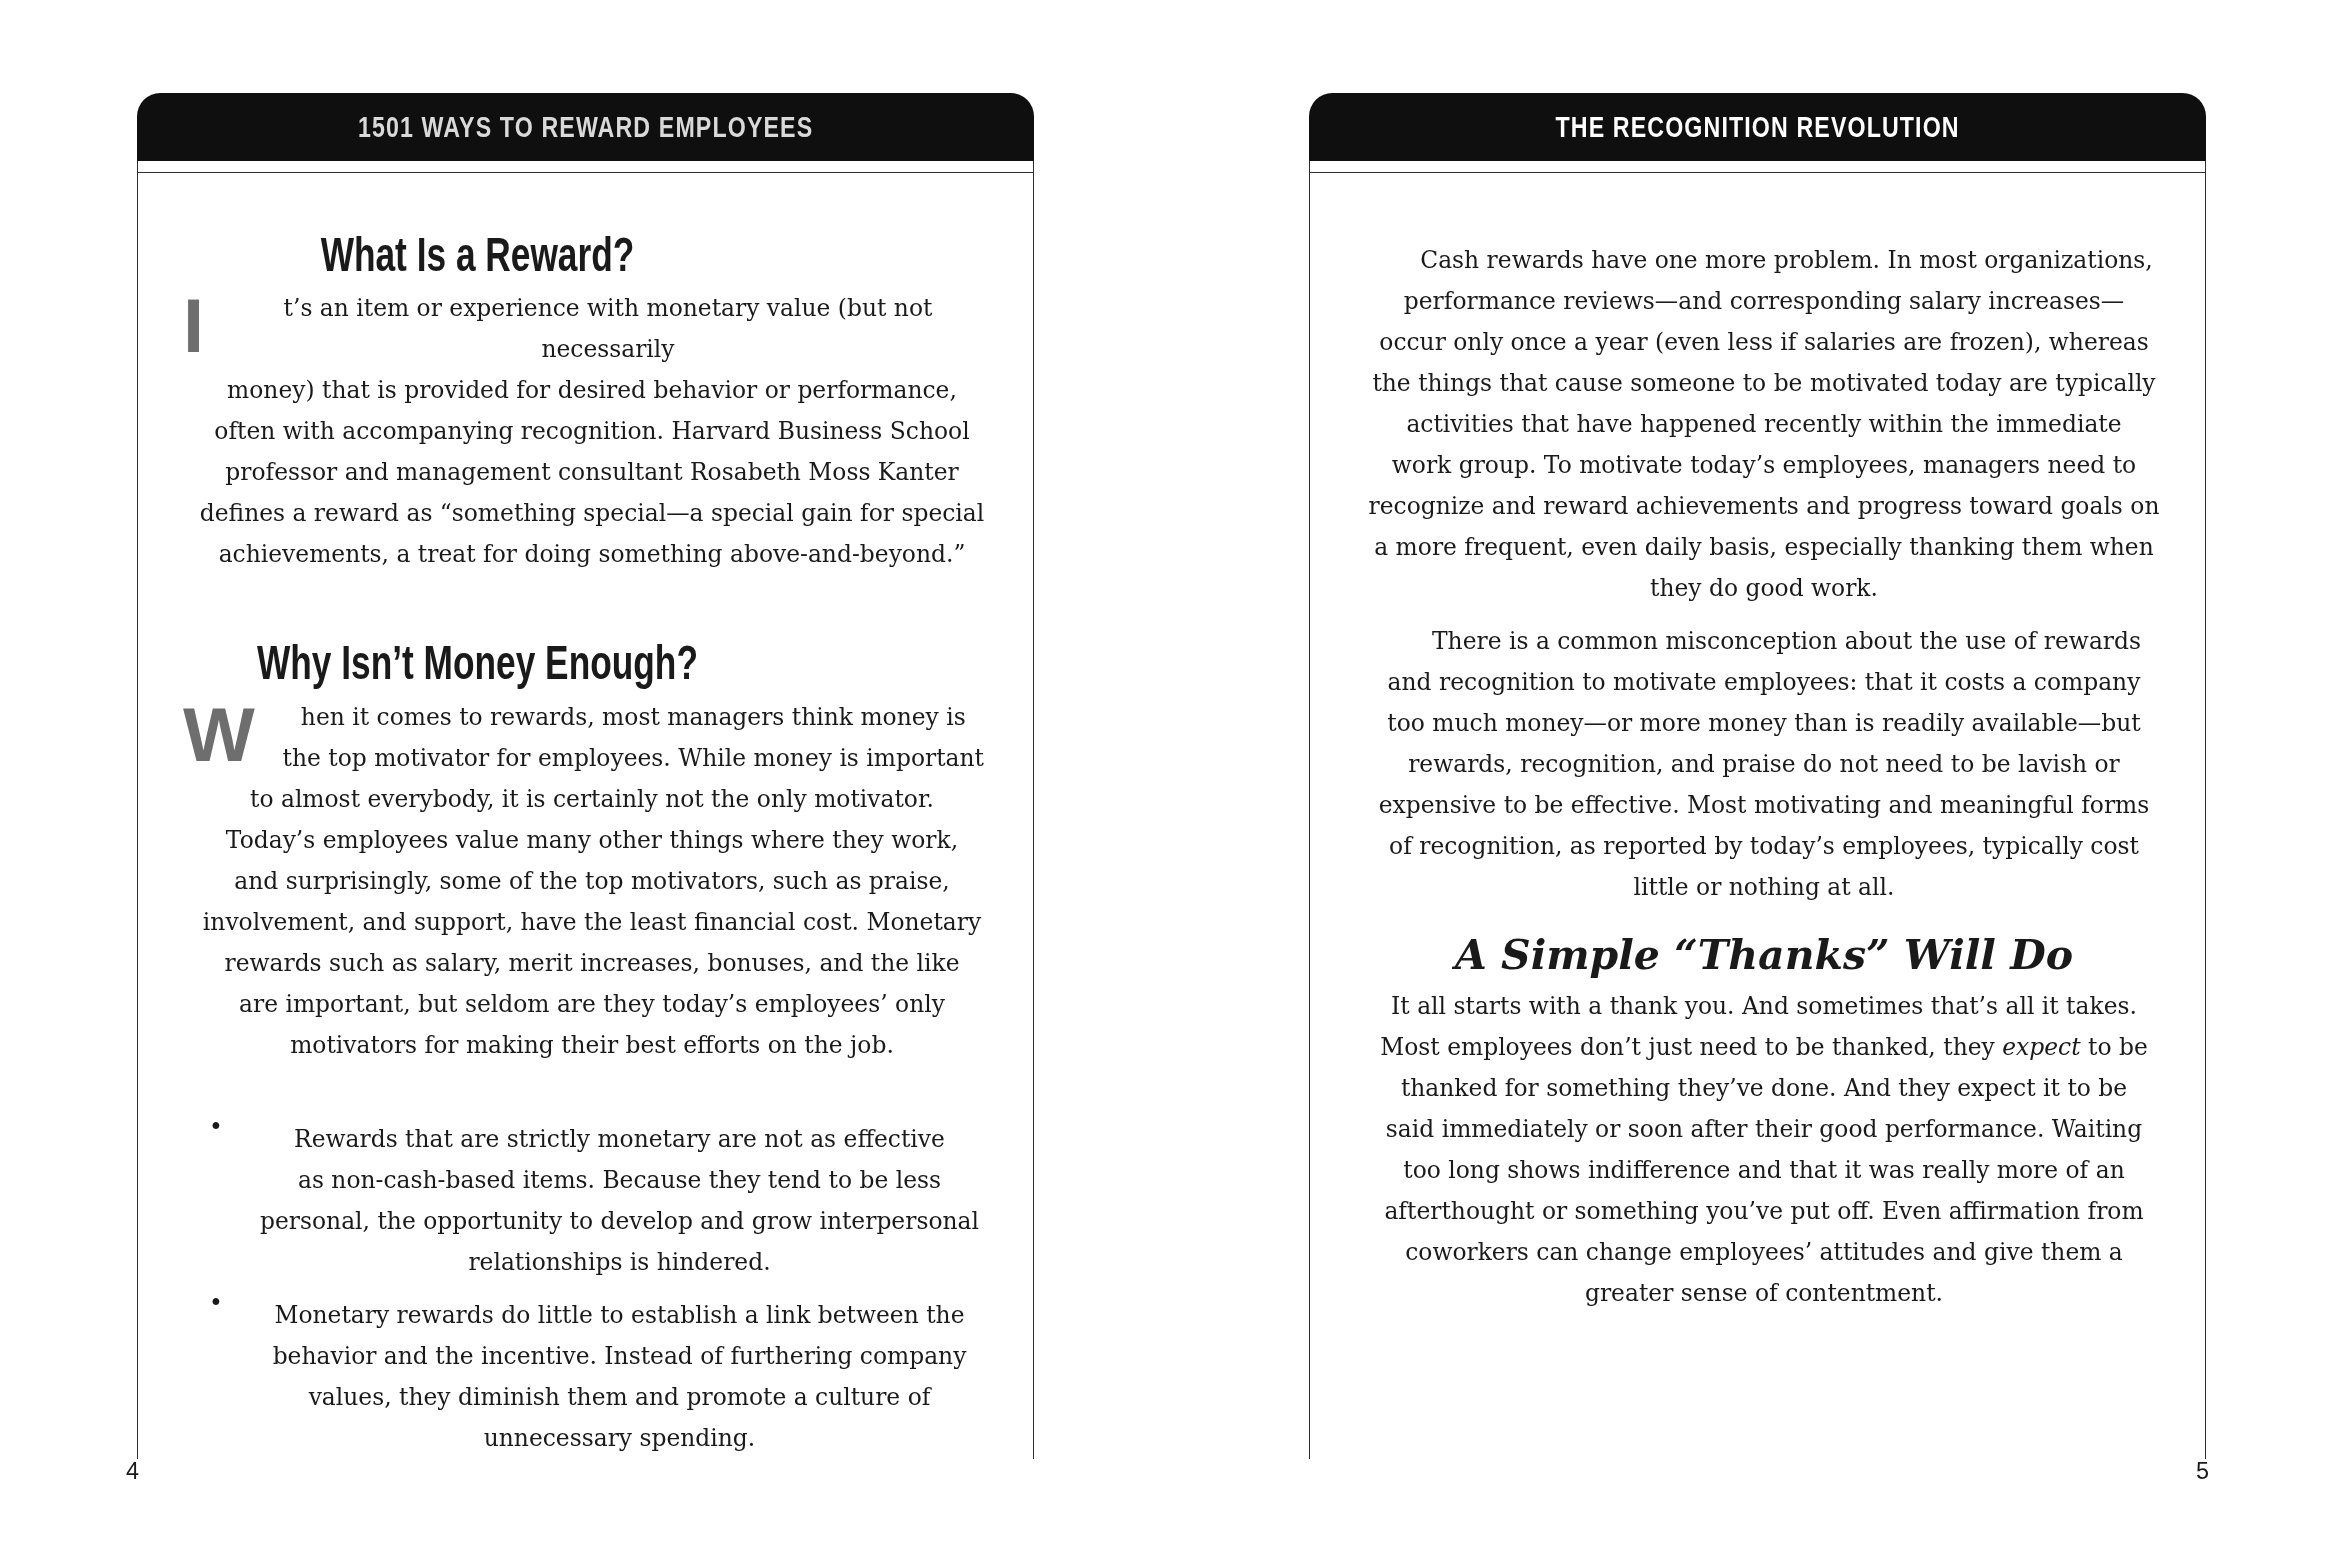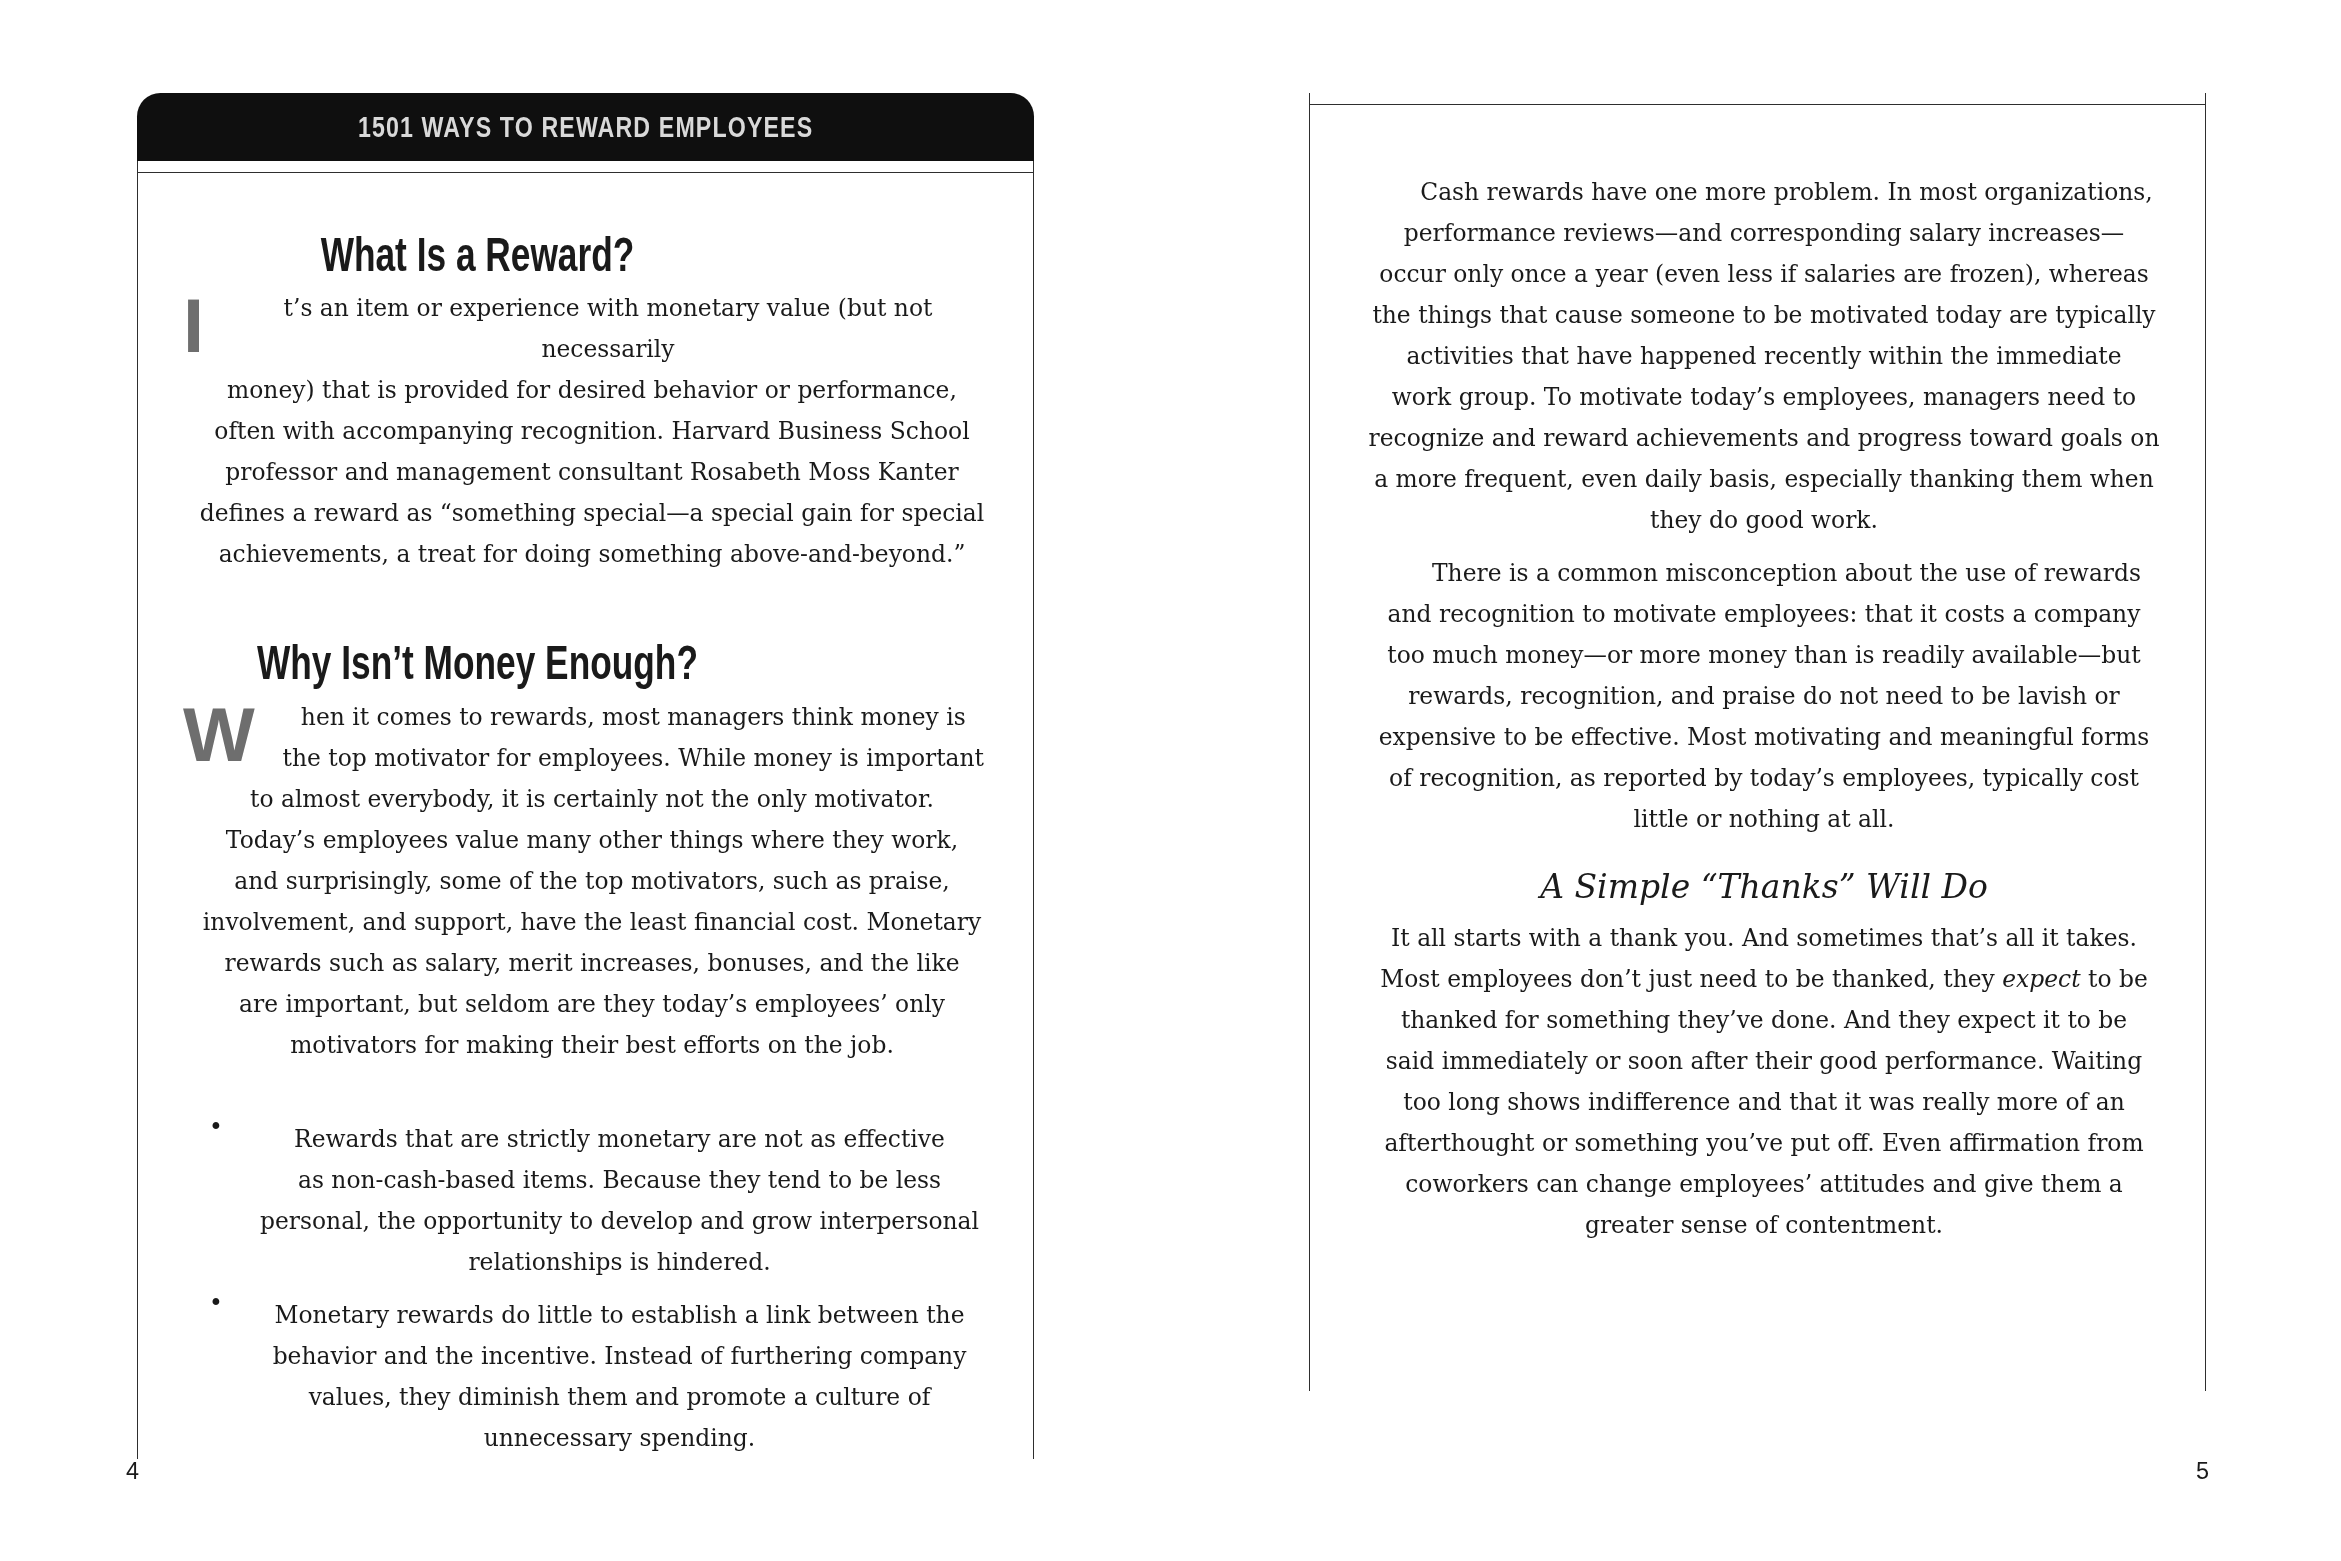--- a/index.html
+++ b/index.html
@@ -41,22 +41,22 @@
   h1.sec{
     font-family:"Liberation Sans",sans-serif;
     font-weight:700;font-size:49px;line-height:41px;
     margin:0;transform:scaleX(0.72);transform-origin:0 50%;
     white-space:nowrap;letter-spacing:0;
   }
   h1.sec.first{margin-top:73px;}
   h1.sec.second{margin-top:67px;}
   h2.sub{
     font-family:"DejaVu Serif",serif;
-    font-weight:400;font-style:italic;
-    font-size:33px;line-height:40px;
+    font-weight:700;font-style:italic;
+    font-size:41px;line-height:40px;
     margin:27px 0 0 0;white-space:nowrap;
   }
   p{margin:0;}
   .p-after-h1{margin-top:12.6px;}
   .p-after-h1-2{margin-top:14.4px;}
   .p-cont{margin-top:3.6px;}
   .indent{text-indent:45px;}
   .dropcap{
     float:left;
     font-family:"Liberation Sans",sans-serif;
@@ -130,20 +130,23 @@
 values, they diminish them and promote a culture of
 unnecessary spending.</span>
           </div>
         </div>
 
       </div>
     </div>
   </div>
 
   <div class="page right">
+    <div class="banner">
+      <span class="banner-title">THE RECOGNITION REVOLUTION</span>
+    </div>
     <div class="page-body">
       <div class="rule"></div>
       <div class="content">
 
         <p class="pr-p1 indent lines">Cash rewards have one more problem. In most organizations,
 performance reviews—and corresponding salary increases—
 occur only once a year (even less if salaries are frozen), whereas
 the things that cause someone to be motivated today are typically
 activities that have happened recently within the immediate
 work group. To motivate today’s employees, managers need to

